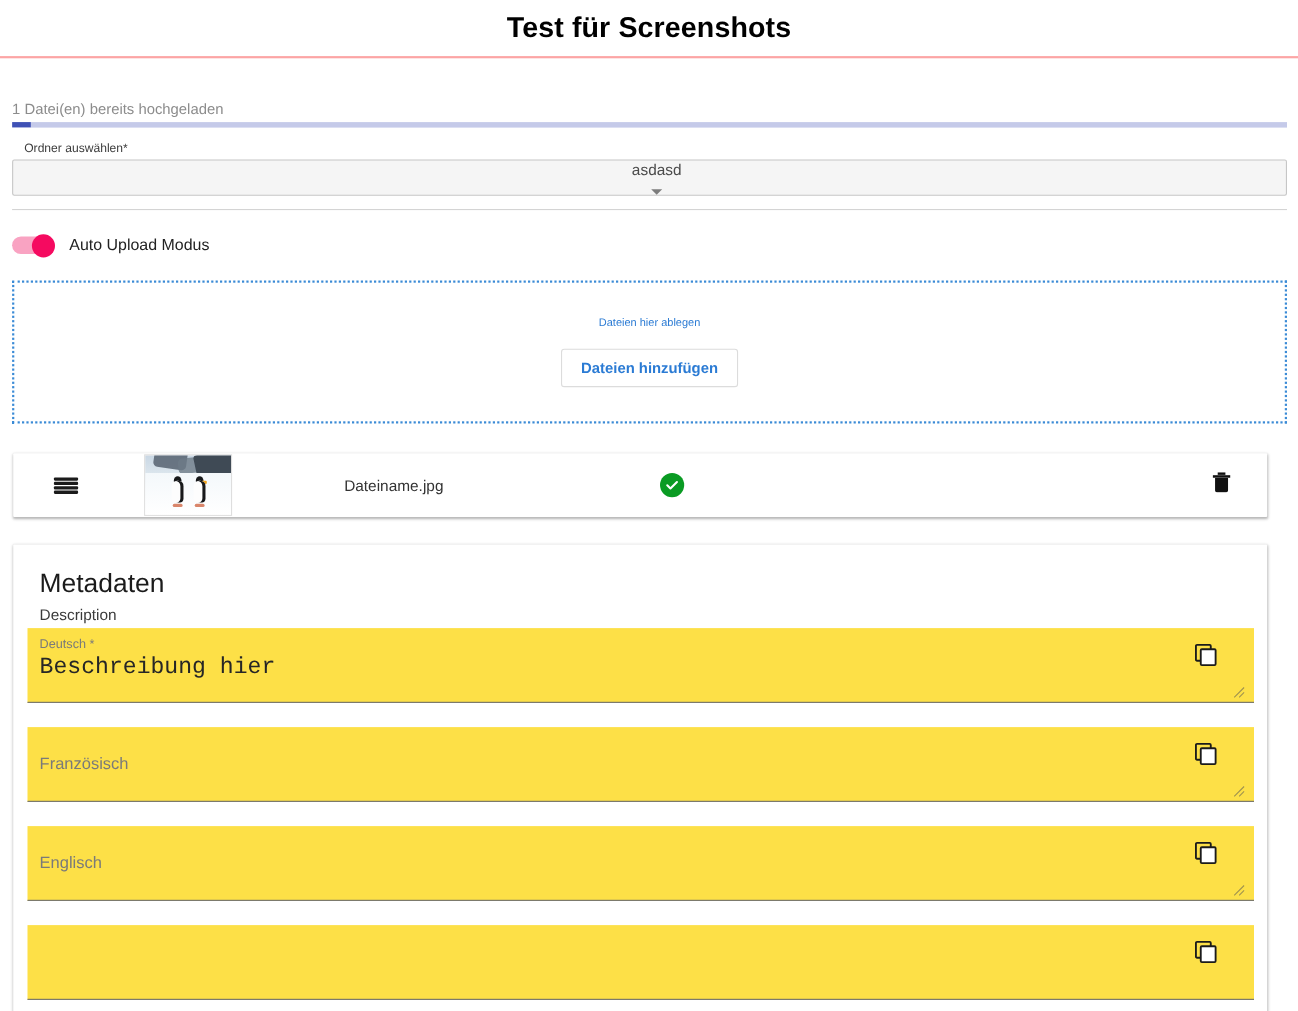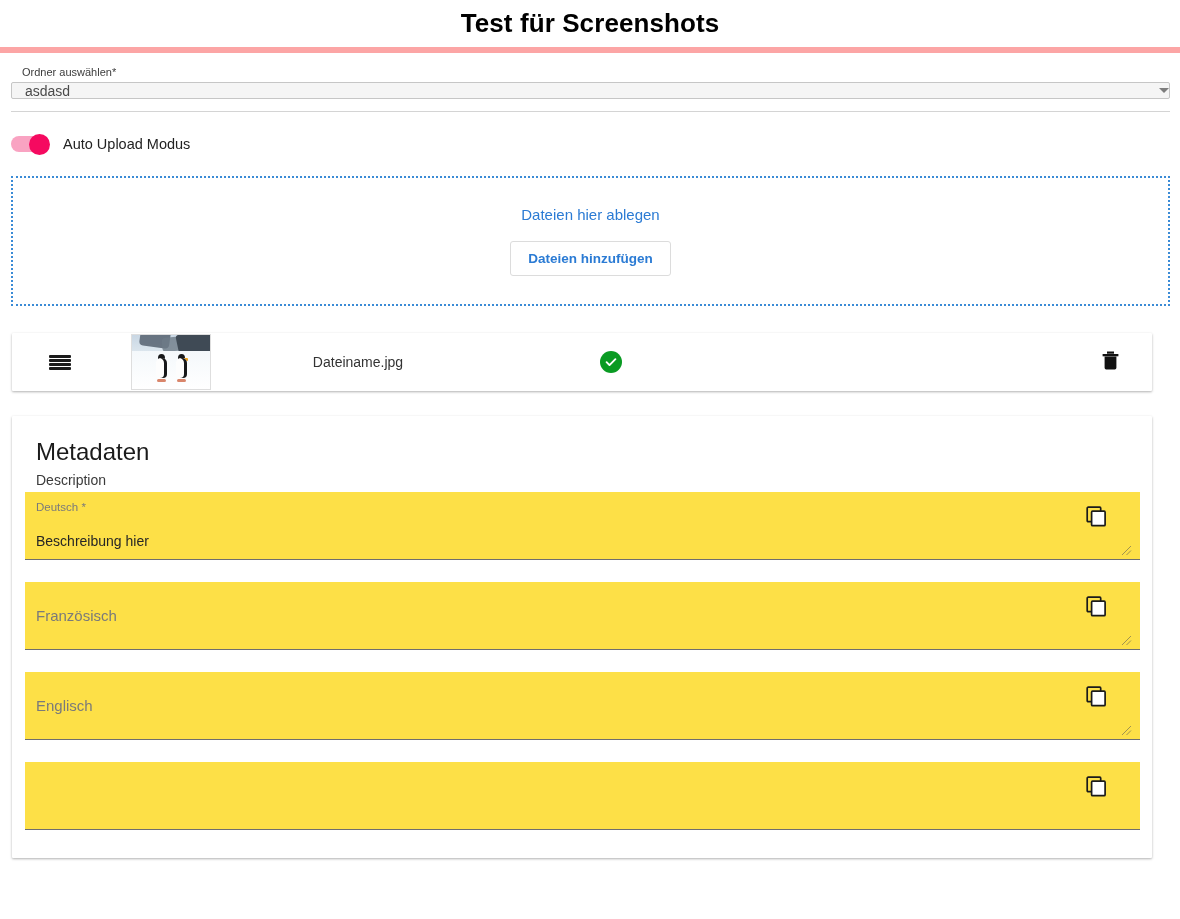--- a/index.html
+++ b/index.html
@@ -12,21 +12,21 @@
     background: #ffffff;
     font-family: "Liberation Sans", sans-serif;
     color: #202124;
     overflow: hidden;
     position: relative;
   }
 
   
   .app-header {
     height: 53px;
-    border-bottom: 6px solid #fca5a5;
+    border-bottom: 2px solid #fca5a5;
     display: flex;
     align-items: center;
     justify-content: center;
     box-sizing: border-box;
     background: #fff;
   }
   .app-title {
     font-size: 26px;
     font-weight: bold;
     letter-spacing: 0.1px;
@@ -69,29 +69,30 @@
     border-bottom: 1px solid #d4d4d4;
     padding-bottom: 12px;
   }
   .select-label {
     font-size: 11px;
     color: #3c3c3c;
     padding-left: 11px;
     margin-bottom: 4px;
   }
   .select-box {
-    height: 17px;
+    height: 33px;
     border: 1px solid #c6c6c6;
     border-radius: 2px;
     background: #f5f5f5;
     display: flex;
     align-items: center;
     justify-content: space-between;
     padding: 0 0 0 13px;
     box-sizing: border-box;
+    flex-direction: column;
   }
   .select-value {
     font-size: 14px;
     color: #4a4a4a;
   }
   .caret {
     width: 0; height: 0;
     border-left: 5px solid transparent;
     border-right: 5px solid transparent;
     border-top: 5px solid #7d7d7d;
@@ -133,21 +134,21 @@
     border: 2px dotted #3b8bd6;
     height: 130px;
     box-sizing: border-box;
     display: flex;
     flex-direction: column;
     align-items: center;
     justify-content: center;
     background: #fff;
   }
   .dropzone-text {
-    font-size: 15px;
+    font-size: 10px;
     color: #2b7bd4;
     margin-bottom: 18px;
   }
   .dropzone-btn {
     font-size: 13.5px;
     font-weight: bold;
     color: #2b7bd4;
     background: #fff;
     border: 1px solid #dcdcdc;
     border-radius: 3px;
@@ -299,24 +300,25 @@
     margin-bottom: 22px;
     box-sizing: border-box;
     padding: 8px 60px 0 11px;
   }
   .field .flabel {
     font-size: 11.5px;
     color: #7a7a7a;
     line-height: 14px;
   }
   .field .fvalue {
-    font-size: 14px;
+    font-size: 21px;
     color: #262626;
     line-height: 22px;
-    margin-top: 16px;
+    margin-top: 4px;
+    font-family: Liberation Mono, monospace;
   }
   .field.empty {
     padding-top: 24px;
   }
   .field.empty .fplaceholder {
     font-size: 15px;
     color: #7a7a7a;
     line-height: 20px;
   }
   .copy-btn {
@@ -339,20 +341,26 @@
 </style>
 </head>
 <body>
 
 <div class="app-header">
   <div class="app-title">Test für Screenshots</div>
 </div>
 
 <div class="content">
 
+  <div class="progress-block">
+    <div class="progress-label">1 Datei(en) bereits hochgeladen</div>
+    <div class="progress-track">
+      <div class="progress-fill" style="width: 1.5%;"></div>
+    </div>
+  </div>
 
   <div class="select-wrap">
     <div class="select-label">Ordner auswählen*</div>
     <div class="select-box">
       <span class="select-value">asdasd</span>
       <span class="caret"></span>
     </div>
   </div>
 
   <div class="toggle-row">

